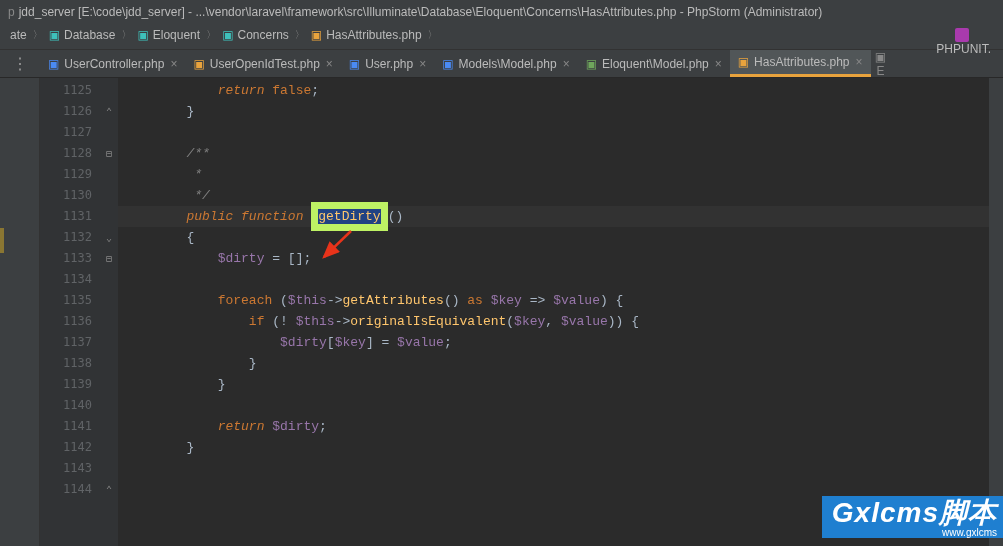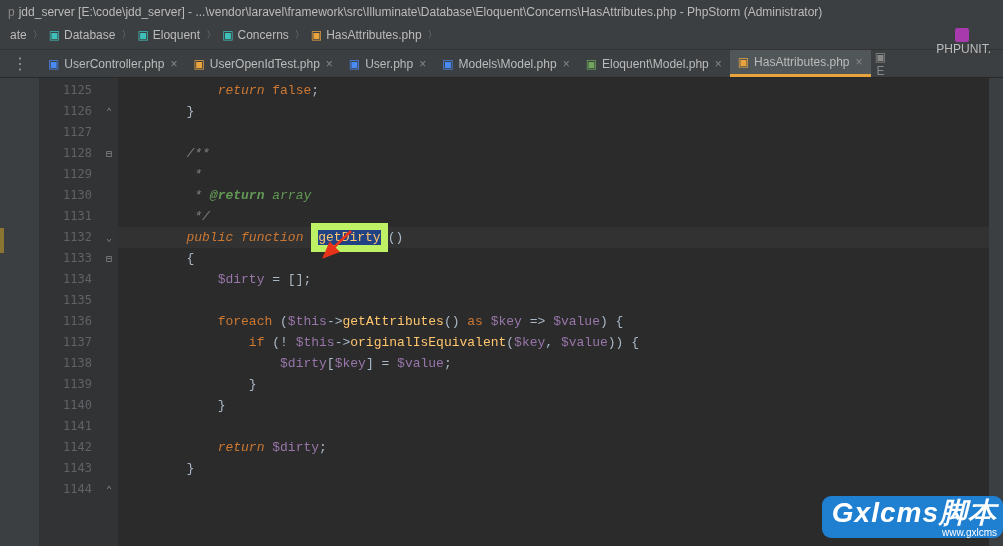--- a/index.html
+++ b/index.html
@@ -189,21 +189,20 @@
       bottom: 8px;
       background: #1f7fd0;
       color: white;
       font-family: "Microsoft YaHei", Arial, sans-serif;
       font-size: 28px;
       font-weight: bold;
       padding: 2px 6px 0 10px;
       font-style: italic;
       letter-spacing: 1px;
       line-height: 1.1;
-      border-radius: 9px;
     }
     .watermark .sub {
       font-size: 10px;
       letter-spacing: 0;
       font-weight: normal;
       font-style: normal;
       display: block;
       text-align: right;
       margin-top: -2px;
     }
@@ -345,21 +344,20 @@
           </marker>
         </defs>
       <line x1="35" y1="2" x2="8" y2="28" stroke="#e8331a" stroke-width="2.5" marker-end="url(#ah)"></line>
     </svg>
 
     <div class="code-line"><span>            </span><span class="kw">return </span><span class="kw-normal">false</span><span class="op">;</span></div>
     <div class="code-line"><span>        </span><span class="op">}</span></div>
     <div class="code-line"></div>
     <div class="code-line"><span>        </span><span class="comment">/**</span></div>
     <div class="code-line"><span>         </span><span class="comment">*</span></div>
-    <div class="code-line"><span>         </span><span class="comment">* </span><span class="doc-tag">@return</span><span class="doc"> array</span></div>
     <div class="code-line"><span>         </span><span class="comment">*/</span></div>
     <div class="code-line current"><span>        </span><span class="kw">public </span><span class="kw">function </span><span class="func-hl">getDirty</span><span class="paren">()</span></div>
     <div class="code-line"><span>        </span><span class="op">{</span></div>
     <div class="code-line"><span>            </span><span class="var">$dirty</span><span class="op"> = [];</span></div>
     <div class="code-line"></div>
     <div class="code-line"><span>            </span><span class="kw-normal">foreach </span><span class="paren">(</span><span class="var">$this</span><span class="op">-&gt;</span><span class="func">getAttributes</span><span class="paren">() </span><span class="kw-normal">as </span><span class="var">$key</span><span class="op"> =&gt; </span><span class="var">$value</span><span class="paren">) {</span></div>
     <div class="code-line"><span>                </span><span class="kw-normal">if </span><span class="paren">(! </span><span class="var">$this</span><span class="op">-&gt;</span><span class="func">originalIsEquivalent</span><span class="paren">(</span><span class="var">$key</span><span class="op">, </span><span class="var">$value</span><span class="paren">)) {</span></div>
     <div class="code-line"><span>                    </span><span class="var">$dirty</span><span class="op">[</span><span class="var">$key</span><span class="op">] = </span><span class="var">$value</span><span class="op">;</span></div>
     <div class="code-line"><span>                </span><span class="op">}</span></div>
     <div class="code-line"><span>            </span><span class="op">}</span></div>

